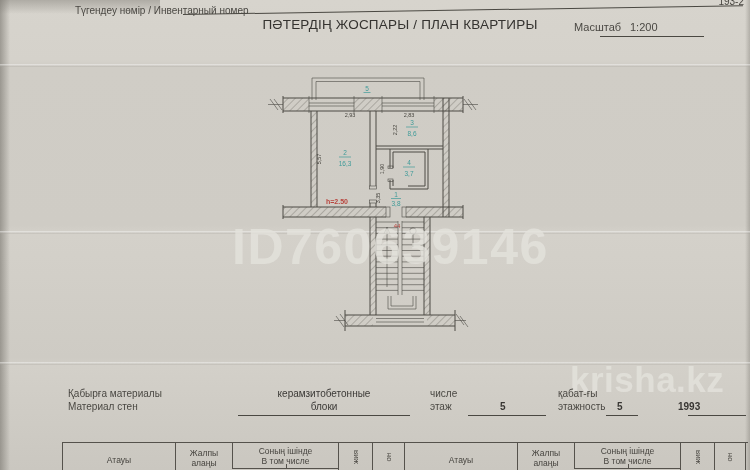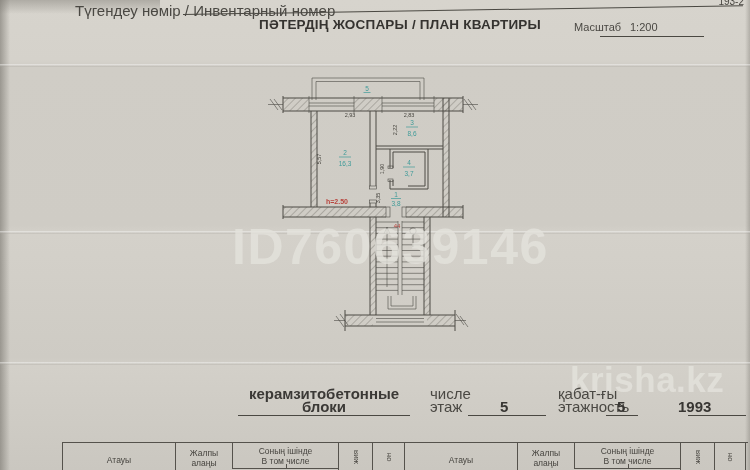--- a/index.html
+++ b/index.html
@@ -5,24 +5,24 @@
   html,body{margin:0;padding:0;}
   #page{position:relative;width:750px;height:470px;overflow:hidden;
     font-family:"Liberation Sans",sans-serif;color:#45433e;
     background:linear-gradient(180deg,#d7d4cd 0px,#d5d2cb 60px,#d0cdc6 66px,#cfccc5 225px,#d4d1ca 234px,#cecbc4 358px,#d3d0c9 366px,#cac7c0 470px);}
   .edge-l{position:absolute;left:0;top:0;width:10px;height:470px;background:linear-gradient(90deg,rgba(110,107,100,.55),rgba(110,107,100,0));}
   .edge-r{position:absolute;right:0;top:0;width:5px;height:470px;background:linear-gradient(270deg,rgba(110,107,100,.35),rgba(110,107,100,0));}
   .corner-tl{position:absolute;left:0;top:0;width:160px;height:14px;background:linear-gradient(180deg,rgba(125,122,115,.45),rgba(125,122,115,0));}
   .crease{position:absolute;left:0;width:750px;height:3px;
     background:linear-gradient(180deg,rgba(255,255,255,.5),rgba(125,120,110,.22));}
   .abs{position:absolute;}
-  .lbl{font-size:15px;line-height:13px;color:#4a4843;}
+  .lbl{font-size:10px;line-height:13px;color:#4a4843;}
   .val{font-weight:bold;color:#383633;}
   .rule{position:absolute;height:1px;background:#4a4842;}
-  .title{font-weight:bold;font-size:13.5px;letter-spacing:.2px;color:#353330;text-align:center;}
+  .title{font-weight:normal;font-size:13.5px;letter-spacing:.2px;color:#353330;text-align:center;}
   .wm{position:absolute;font-weight:bold;color:rgba(228,226,220,.8);letter-spacing:1.5px;z-index:4;}
   .txt-layer{z-index:6;}
   
   #expl-table{position:absolute;left:62px;top:442px;width:686px;height:34px;display:flex;
     border-top:1px solid #55524c;z-index:6;}
   .cell{border-left:1px solid #55524c;box-sizing:border-box;position:relative;font-size:8.5px;
     line-height:10px;text-align:center;color:#46443f;overflow:hidden;}
   .cell:last-child{border-right:1px solid #55524c;}
   .c-name{width:113px;padding-top:12px;}
   .c-total{width:57px;padding-top:5px;}
@@ -210,21 +210,25 @@
       <line class="t" x1="86" y1="258" x2="94" y2="269"></line>
       <line class="t" x1="90" y1="256" x2="98" y2="267"></line>
       <line class="t" x1="206" y1="256" x2="214" y2="267"></line>
       <line class="t" x1="210" y1="258" x2="218" y2="269"></line>
     </svg>
   </div>
 
   <div class="wm" style="left:232px;top:218px;font-size:50px">ID760639146</div>
   <div class="wm" style="left:570px;top:360px;font-size:35px;letter-spacing:.5px">krisha.kz</div>
 
-  <div class="abs lbl txt-layer" style="left:238px;top:387px;width:172px;text-align:center;font-weight:bold;color:#3b3936">
+  <div class="abs lbl txt-layer" style="left:68px;top:387px">
+    <div>Қабырға материалы</div>
+    <div>Материал стен</div>
+  </div>
+  <div class="abs lbl txt-layer" style="left:238px;top:387px;width:172px;text-align:center;font-weight:normal;color:#3b3936">
     <div>керамзитобетонные</div>
     <div>блоки</div>
   </div>
   <div class="rule" style="left:238px;top:415px;width:172px"></div>
 
   <div class="abs lbl txt-layer" style="left:430px;top:387px">
     <div>числе</div>
     <div>этаж</div>
   </div>
   <div class="abs lbl val txt-layer" style="left:500px;top:400px">5</div>

